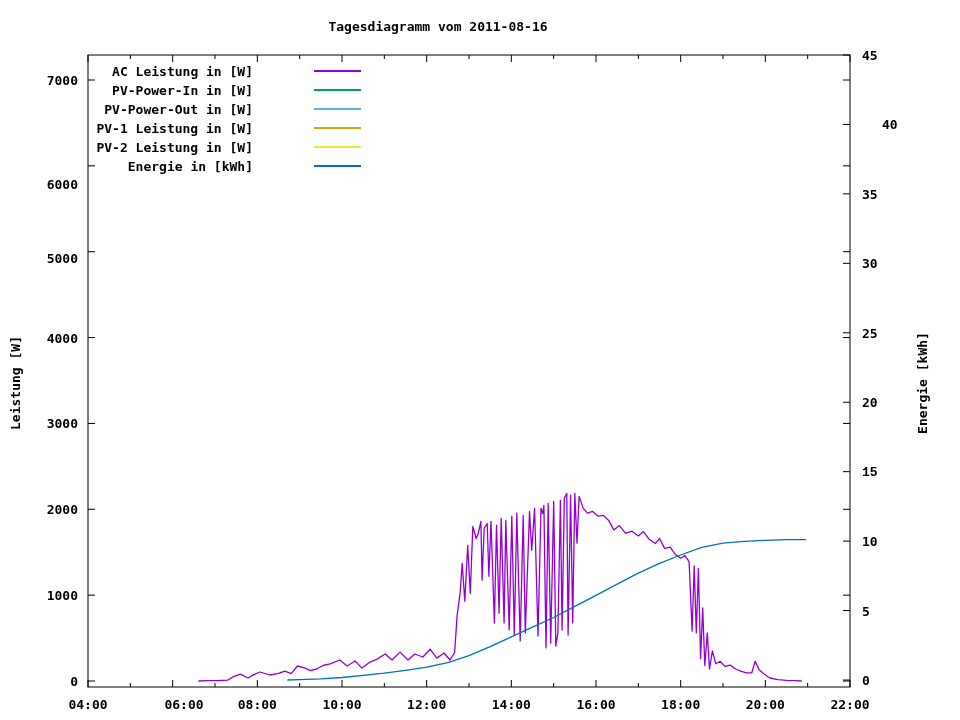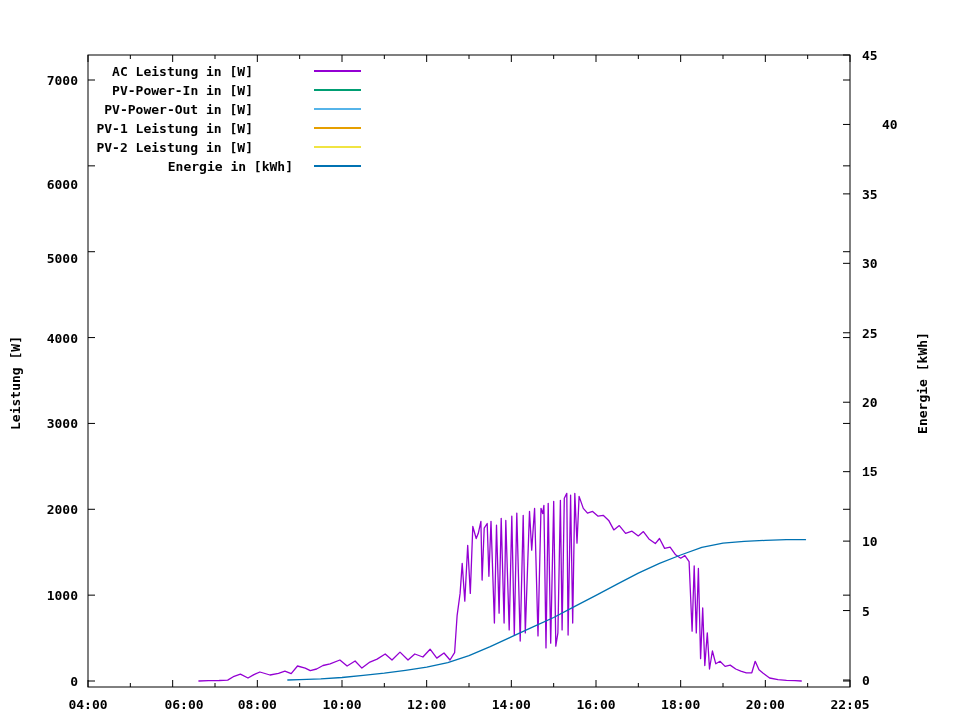--- a/index.html
+++ b/index.html
@@ -30,33 +30,34 @@
 </head>
 <body>
 
 <div class="screen">
   <svg id="plot" width="960" height="720">
       <rect x="88" y="55" width="762" height="632" fill="none" stroke="#000" stroke-width="1"></rect>
       <path d="M88 687V680M88 55V62M172.66666666666669 687V680M172.66666666666669 55V62M257.33333333333337 687V680M257.33333333333337 55V62M342 687V680M342 55V62M426.6666666666667 687V680M426.6666666666667 55V62M511.3333333333333 687V680M511.3333333333333 55V62M596 687V680M596 55V62M680.6666666666666 687V680M680.6666666666666 55V62M765.3333333333334 687V680M765.3333333333334 55V62M850 687V680M850 55V62M130.33333333333334 687V683M130.33333333333334 55V59M215 687V683M215 55V59M299.66666666666663 687V683M299.66666666666663 55V59M384.3333333333333 687V683M384.3333333333333 55V59M469 687V683M469 55V59M553.6666666666667 687V683M553.6666666666667 55V59M638.3333333333334 687V683M638.3333333333334 55V59M723 687V683M723 55V59M807.6666666666666 687V683M807.6666666666666 55V59M88 681H95M850 681H843M88 595.1428571428571H95M850 595.1428571428571H843M88 509.2857142857143H95M850 509.2857142857143H843M88 423.42857142857144H95M850 423.42857142857144H843M88 337.57142857142856H95M850 337.57142857142856H843M88 251.71428571428572H95M850 251.71428571428572H843M88 165.8571428571429H95M850 165.8571428571429H843M88 80H95M850 80H843M850 680H843M850 610.5555555555555H843M850 541.1111111111111H843M850 471.66666666666663H843M850 402.22222222222223H843M850 332.77777777777777H843M850 263.3333333333333H843M850 193.8888888888889H843M850 124.44444444444446H843M850 55H843" stroke="#000" stroke-width="1" fill="none"></path>
       <polyline points="198.9,681.0 208.6,680.7 219.2,680.5 227.7,680.1 234.1,676.3 240.4,674.1 248.0,678.0 253.9,674.6 259.9,672.0 270.0,675.0 278.5,673.3 284.9,671.1 291.2,673.7 297.5,666.0 305.2,668.1 310.3,670.7 316.6,669.0 323.0,665.5 330.1,663.8 339.9,660.0 347.1,666.0 355.1,661.0 361.9,668.1 369.9,662.1 377.1,659.1 385.2,654.0 392.0,660.0 400.0,652.1 408.0,660.0 414.8,654.0 422.9,657.0 430.1,649.2 436.8,658.1 444.0,653.0 450.0,660.0 454.6,652.7 457.1,615.7 460.1,593.4 462.2,563.4 464.8,601.2 467.7,545.3 470.3,593.4 472.8,526.5 476.2,538.5 478.3,533.3 480.9,521.3 482.1,580.1 484.2,528.2 487.2,523.5 488.9,576.3 491.0,521.3 494.4,623.0 496.5,525.2 499.1,613.2 501.2,518.3 504.1,623.0 505.8,520.4 509.2,629.9 511.8,516.2 514.3,635.1 516.8,513.1 520.2,641.1 523.2,515.3 525.3,632.9 529.5,511.4 531.7,550.1 534.6,508.4 538.0,635.9 541.0,508.3 542.7,513.6 543.9,505.3 546.0,647.9 548.2,503.3 550.7,643.2 553.7,501.3 555.8,646.2 557.9,632.9 560.4,500.3 562.1,629.9 564.3,498.3 566.8,493.4 568.1,635.1 570.6,495.1 572.7,623.0 574.8,493.4 577.0,543.2 579.1,496.4 583.3,508.4 587.5,513.1 592.6,511.4 598.1,516.2 603.2,515.3 608.7,520.4 613.8,529.9 619.3,525.6 625.6,533.3 632.0,531.2 638.3,535.9 643.4,531.6 648.9,538.9 655.3,543.6 659.5,538.5 664.6,548.4 670.1,547.1 675.6,554.8 680.7,558.2 684.9,555.6 689.1,561.7 692.1,631.2 694.2,566.0 696.3,632.9 698.4,568.5 700.6,658.7 702.7,608.0 704.8,665.5 707.3,632.9 709.5,669.0 712.4,651.0 715.8,663.8 720.0,661.3 725.1,666.4 730.2,665.1 735.7,669.0 740.8,671.1 746.3,672.8 751.8,672.8 755.2,661.3 759.0,669.8 763.2,673.3 769.6,678.0 778.0,679.7 786.5,680.3 795.0,680.7 801.3,681.0" fill="none" stroke="#9400d3" stroke-width="1.3" stroke-linejoin="round" stroke-linecap="round"></polyline>
       <polyline points="287.8,680.0 299.7,679.7 320.8,678.9 342.0,677.5 363.2,675.4 384.3,673.1 405.5,670.3 426.7,667.2 447.8,662.6 469.0,655.7 490.2,646.7 511.3,636.9 532.5,627.2 553.7,617.5 574.8,606.4 596.0,595.3 617.2,584.2 638.3,573.1 659.5,563.3 680.7,555.0 701.8,547.4 723.0,543.2 744.2,541.4 765.3,540.4 786.5,539.7 805.5,539.7" fill="none" stroke="#0072b2" stroke-width="1.3" stroke-linejoin="round" stroke-linecap="round"></polyline>
     </svg>
+  <div class="title">Tagesdiagramm vom 2011-08-16</div>
   <div class="ylab">Leistung [W]</div>
   <div class="y2lab">Energie [kWh]</div>
   <div id="labels">
       <div class="xt" style="left: 88px; top: 697px;">04:00</div>
       <div class="xt" style="left: 184px; top: 697px;">06:00</div>
       <div class="xt" style="left: 257.333px; top: 697px;">08:00</div>
       <div class="xt" style="left: 342px; top: 697px;">10:00</div>
       <div class="xt" style="left: 426.667px; top: 697px;">12:00</div>
       <div class="xt" style="left: 511.333px; top: 697px;">14:00</div>
       <div class="xt" style="left: 596px; top: 697px;">16:00</div>
       <div class="xt" style="left: 680.667px; top: 697px;">18:00</div>
       <div class="xt" style="left: 765.333px; top: 697px;">20:00</div>
-      <div class="xt" style="left: 850px; top: 697px;">22:05</div>
+      <div class="xt" style="left: 850px; top: 697px;">22:00</div>
       <div class="yt" style="top: 681px;">0</div>
       <div class="yt" style="top: 595.143px;">1000</div>
       <div class="yt" style="top: 509.286px;">2000</div>
       <div class="yt" style="top: 423.429px;">3000</div>
       <div class="yt" style="top: 337.571px;">4000</div>
       <div class="yt" style="top: 251.714px; margin-top: 6px;">5000</div>
       <div class="yt" style="top: 184px;">6000</div>
       <div class="yt" style="top: 80px;">7000</div>
       <div class="y2t" style="top: 680px;">0</div>
       <div class="y2t" style="top: 610.556px;">5</div>
@@ -73,16 +74,16 @@
       <div class="lgl" style="top: 71px;">AC Leistung in [W]</div>
       <div class="lgs" style="top: 71px; background: rgb(148, 0, 211);"></div>
       <div class="lgl" style="top: 90px;">PV-Power-In in [W]</div>
       <div class="lgs" style="top: 90px; background: rgb(0, 158, 115);"></div>
       <div class="lgl" style="top: 109px;">PV-Power-Out in [W]</div>
       <div class="lgs" style="top: 109px; background: rgb(86, 180, 233);"></div>
       <div class="lgl" style="top: 128px;">PV-1 Leistung in [W]</div>
       <div class="lgs" style="top: 128px; background: rgb(230, 159, 0);"></div>
       <div class="lgl" style="top: 147px;">PV-2 Leistung in [W]</div>
       <div class="lgs" style="top: 147px; background: rgb(240, 228, 66);"></div>
-      <div class="lgl" style="top: 166px; margin-left: 40px;">Energie in [kWh]</div>
+      <div class="lgl" style="top: 166px;">Energie in [kWh]</div>
       <div class="lgs" style="top: 166px; background: rgb(0, 114, 178);"></div>
     </div>
 </div>
 
 </body></html>

